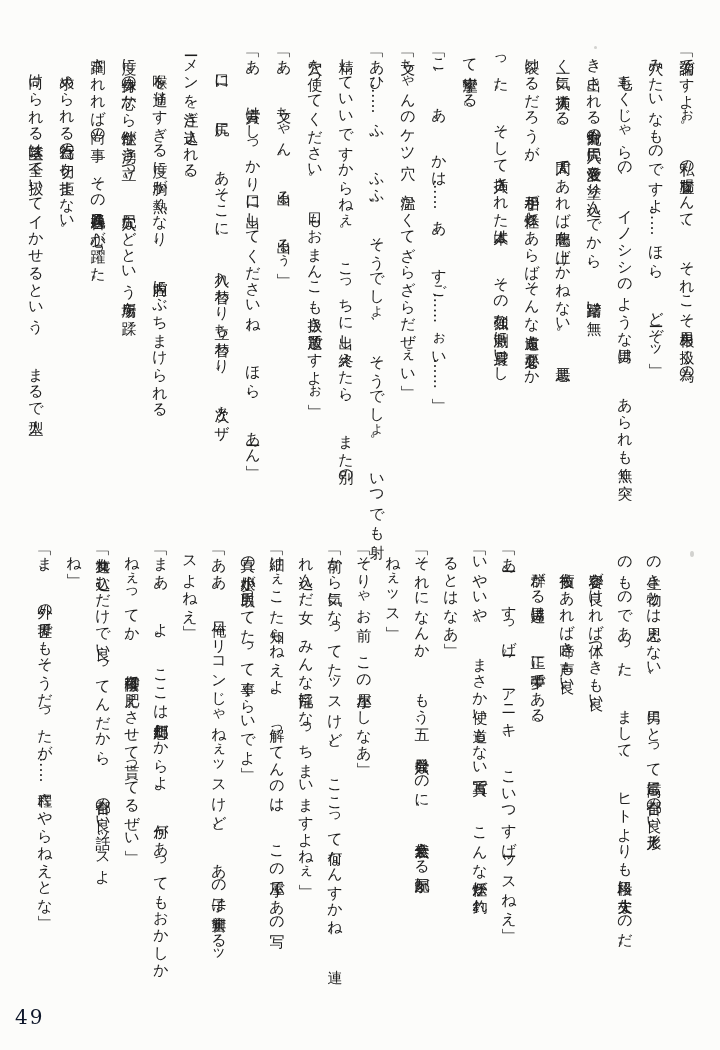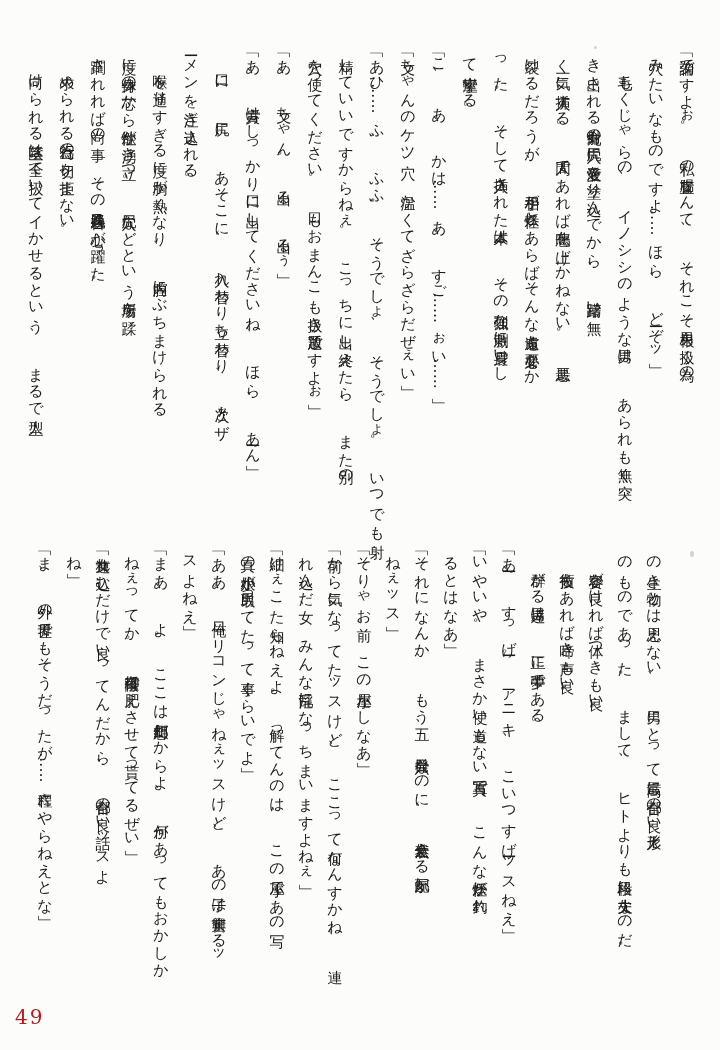--- a/index.html
+++ b/index.html
@@ -42,21 +42,21 @@
     top: 546px;
     right: 52px;
     line-height: 29px;
   }
   .pagenum {
     position: absolute;
     left: 15px;
     top: 1005px;
     font-size: 20px;
     letter-spacing: 2px;
-    color: #b91c1c;
+    color: #0f172a;
   }
   .speck {
     position: absolute;
     background: #aeaeac;
     border-radius: 50%;
     opacity: 0.55;
   }
   .speck-1 { left: 690px; top: 551px; width: 4px; height: 6px; }
   .speck-2 { left: 594px; top: 46px;  width: 3px; height: 3px; }
 </style>

